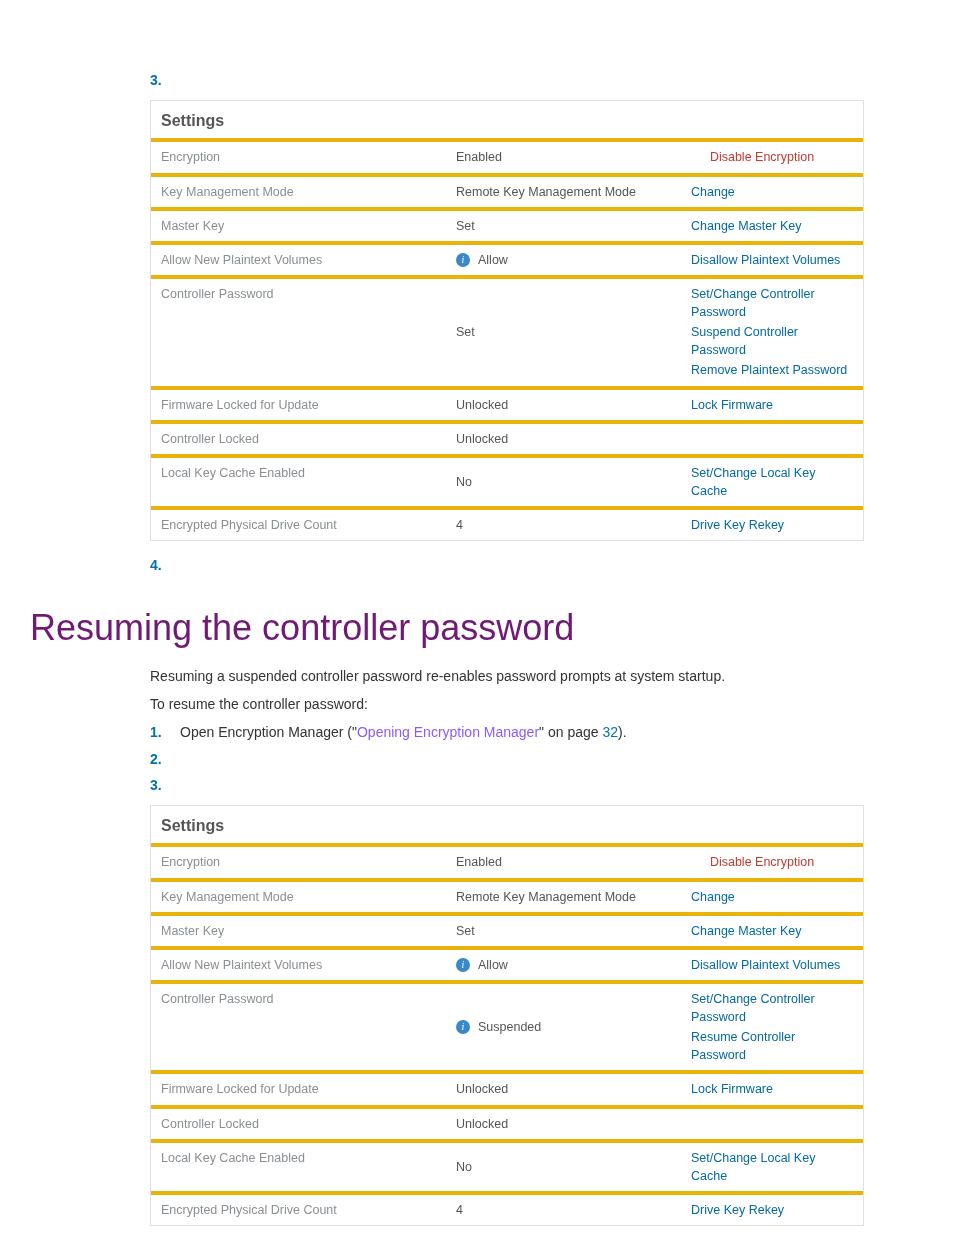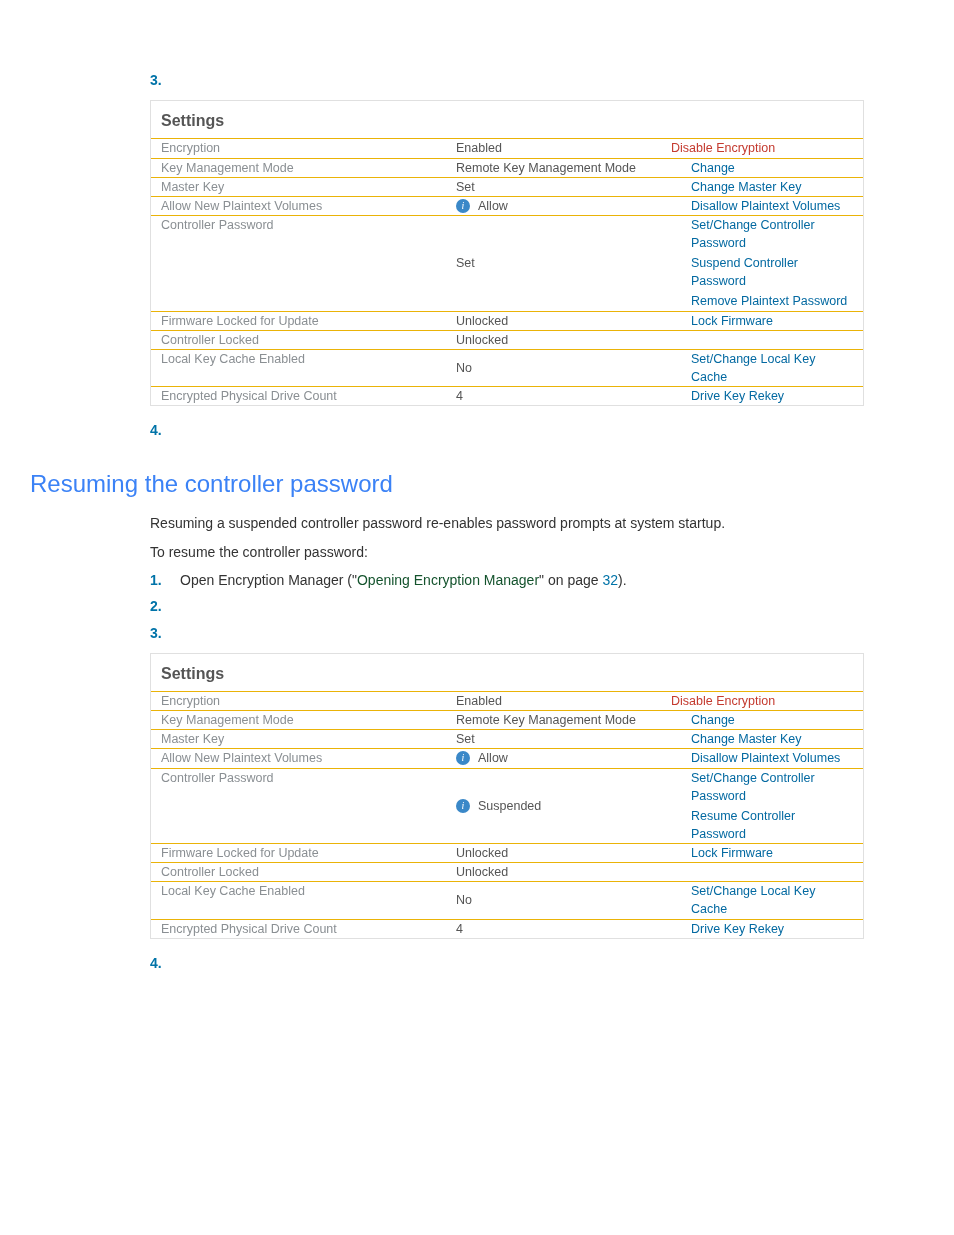--- a/index.html
+++ b/index.html
@@ -8,79 +8,79 @@
     color: #333;
     margin: 0;
     padding: 70px 90px 40px 90px;
     width: 954px;
     box-sizing: border-box;
     line-height: 1.45;
   }
   h2.section-title {
     font-family: Arial, Helvetica, sans-serif;
     font-weight: 300;
-    font-size: 24px;
-    color: #3b82f6;
+    font-size: 36px;
+    color: #701a75;
     margin: 26px 0 12px -60px;
   }
   ol.steps {
     list-style: none;
     padding-left: 0;
     margin: 0 0 10px 60px;
   }
   ol.steps > li {
     display: flex;
     margin-bottom: 6px;
   }
   ol.steps .num {
     color: #0073a8;
     font-weight: bold;
     min-width: 30px;
   }
   ol.steps .txt b { font-weight: bold; color:#222; }
-  a.inline-link { color: #14532d; text-decoration: none; }
+  a.inline-link { color: #8b5cf6; text-decoration: none; }
   .pageref { color:#0073a8; }
 
   
   .panel {
     border: 1px solid #e0e0e0;
     margin: 8px 0 14px 60px;
     background: #fff;
   }
   .panel-title {
     font-weight: bold;
     font-size: 16px;
     color: #555;
     padding: 8px 10px 6px 10px;
   }
   .prow {
     display: flex;
-    border-top: 1px solid #eab308;
-    padding: 0 10px;
+    border-top: 4px solid #eab308;
+    padding: 6px 10px;
     font-size: 12.5px;
   }
   .pcol-label {
     width: 295px;
     color: #8a8f93;
   }
   .pcol-val {
     width: 215px;
     color: #555;
     display: flex;
     align-items: center;
     gap: 4px;
   }
   .pcol-actions {
     flex: 1;
     display: flex;
     flex-direction: column;
     gap: 2px;
   }
   .link-blue { color: #0369a1; margin-left: 20px; }
-  .link-red  { color: #c43a2f; }
+  .link-red  { color: #c43a2f; text-align: center; }
   .info-icon {
     display:inline-flex;
     align-items:center;
     justify-content:center;
     width:14px;height:14px;
     border-radius:50%;
     background:#3a88c8;
     color:#fff;
     font-size:10px;
     font-family: Georgia, serif;

